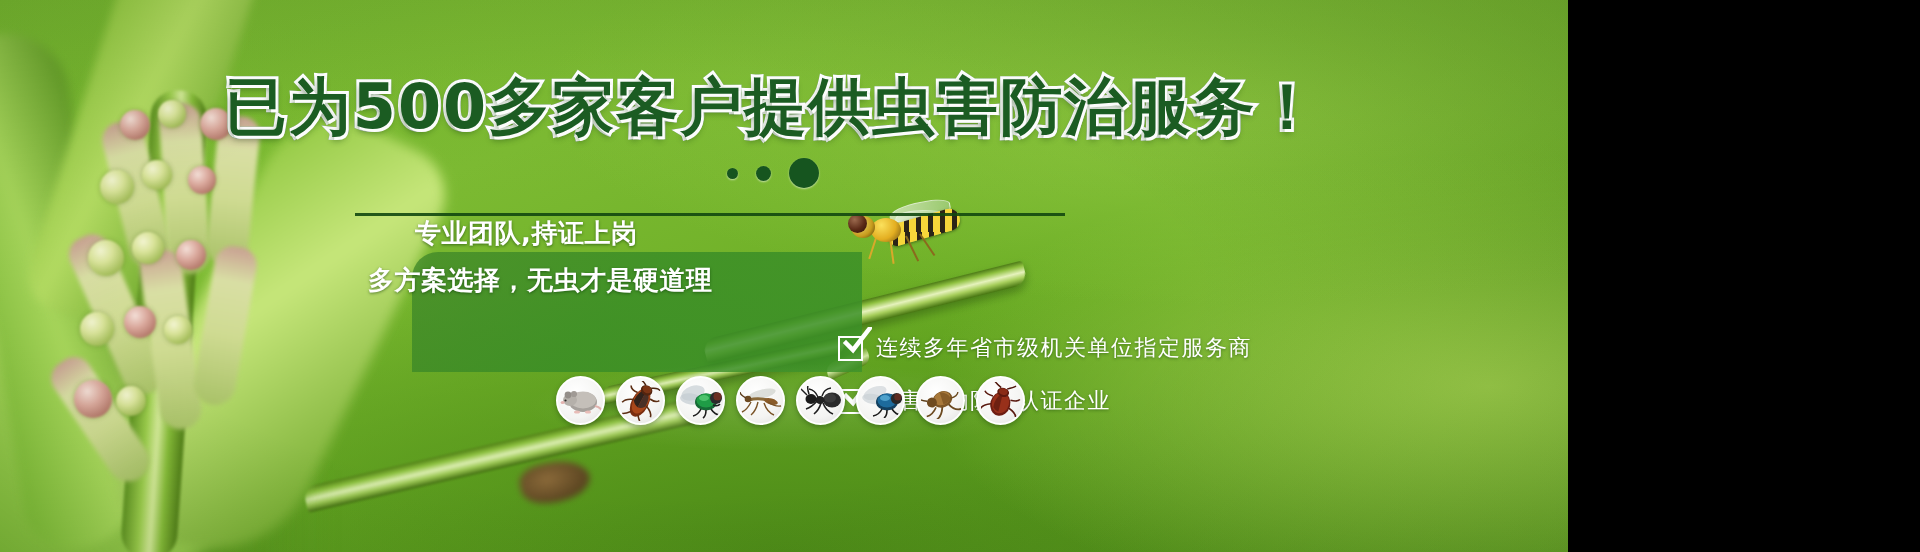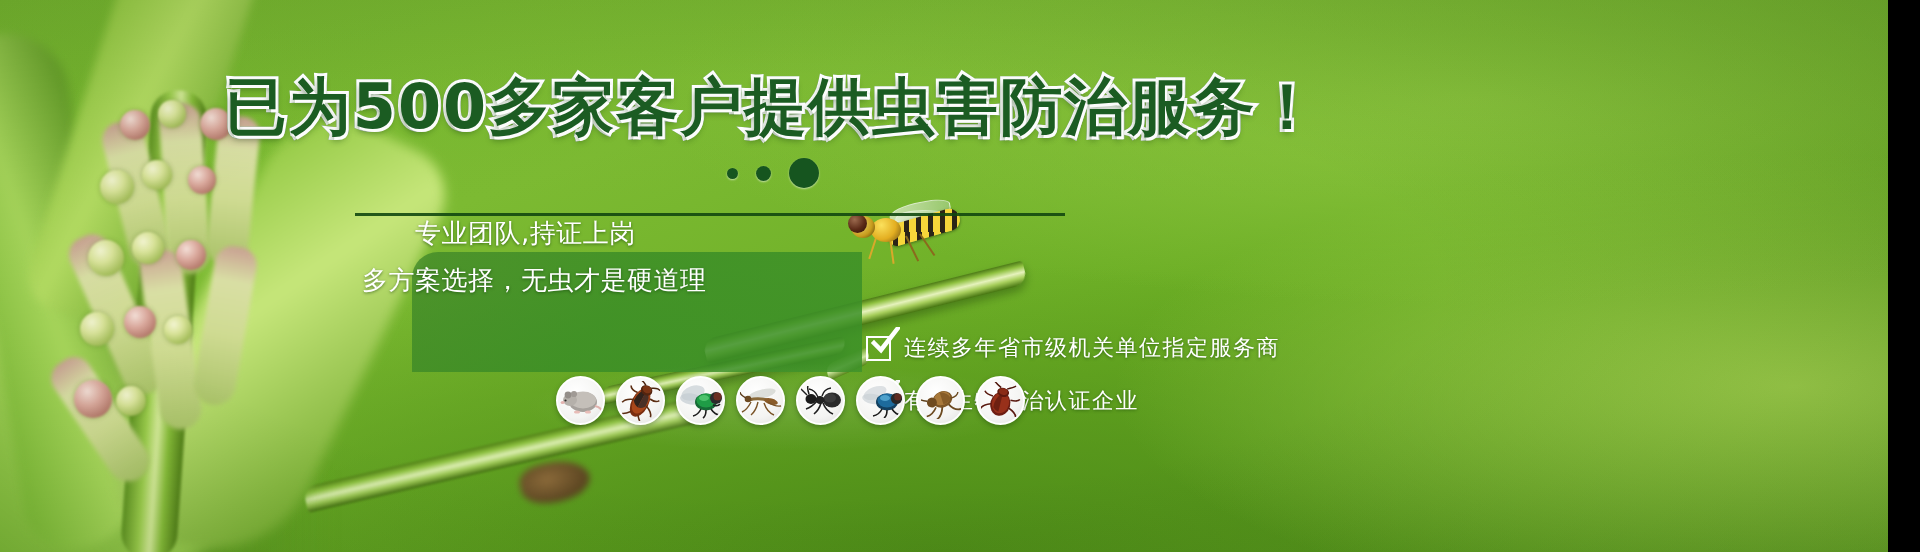--- a/index.html
+++ b/index.html
@@ -6,21 +6,21 @@
   * { box-sizing: border-box; margin: 0; padding: 0; }
   html, body {
     width: 1920px; height: 552px;
     overflow: hidden;
     background: #000;
     font-family: "Liberation Sans", "DejaVu Sans", sans-serif;
   }
 
   #banner {
     position: relative;
-    width: 1888px;
+    width: 1568px;
     height: 552px;
     overflow: hidden;
     background: #6fb22b;
   }
 
   
   .bg-base {
     position: absolute; inset: 0;
     background:
       radial-gradient(ellipse 70% 60% at 78% 18%,  #8dc63f 0%, rgba(141,198,63,0) 62%),
@@ -234,32 +234,32 @@
     left: 340px; top: 216px;
     width: 380px;
     display: flex;
     flex-direction: column;
     gap: 12px;
     z-index: 5;
   }
   .pline {
     color: #ffffff;
     font-family: "DejaVu Sans", "Liberation Sans", sans-serif;
-    font-weight: normal;
+    font-weight: bold;
     white-space: nowrap;
     text-shadow: 0 1px 3px rgba(10,50,5,.55);
   }
   .pline.l1 { font-size: 26px; margin-left: 75px; letter-spacing: .5px; }
-  .pline.l2 { font-size: 26px; margin-left: 22px; letter-spacing: .5px; }
+  .pline.l2 { font-size: 26px; margin-left: 28px; letter-spacing: .5px; }
   .pline.l3 { font-size: 26px; margin-left: 5px;  letter-spacing: .5px; }
 
   
   .checklist {
     position: absolute;
-    left: 866px; top: 333px;
+    left: 838px; top: 333px;
     display: flex; flex-direction: column; gap: 23px;
     z-index: 5;
   }
   .check-item { display: flex; align-items: center; gap: 13px; }
   .check-box {
     position: relative;
     width: 25px; height: 25px;
     border: 2px solid #ffffff;
     flex: 0 0 auto;
   }

